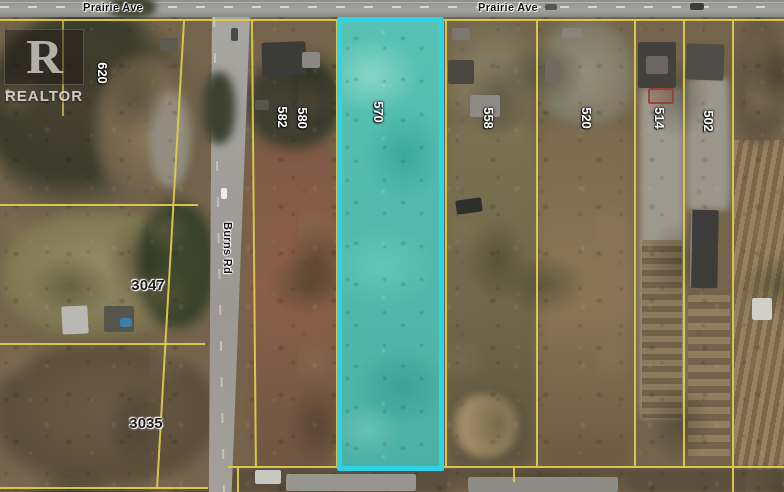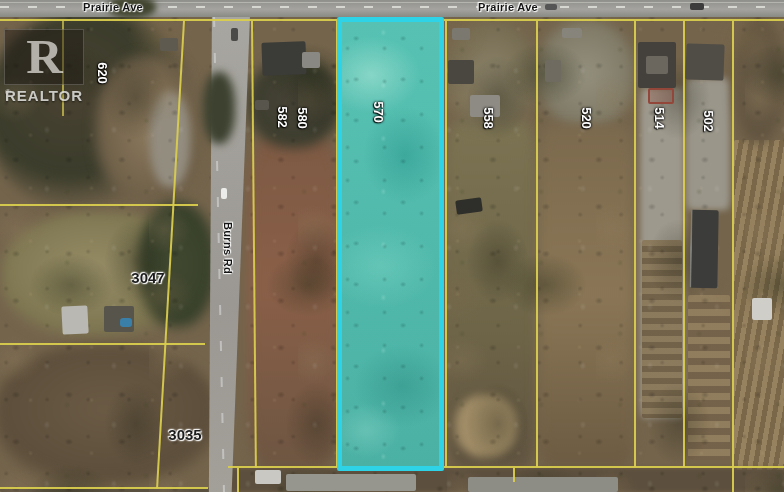--- a/index.html
+++ b/index.html
@@ -177,22 +177,22 @@
   <span class="lbl v lbl-road" style="left:228px;top:248px;">Burns Rd</span>
 
   <span class="lbl v lbl-num" style="left:102px;top:73px;">620</span>
   <span class="lbl v lbl-num" style="left:282px;top:117px;">582</span>
   <span class="lbl v lbl-num" style="left:302px;top:118px;">580</span>
   <span class="lbl v lbl-num" style="left:378px;top:112px;">570</span>
   <span class="lbl v lbl-num" style="left:488px;top:118px;">558</span>
   <span class="lbl v lbl-num" style="left:586px;top:118px;">520</span>
   <span class="lbl v lbl-num" style="left:659px;top:118px;">514</span>
   <span class="lbl v lbl-num" style="left:708px;top:121px;">502</span>
-  <span class="lbl lbl-big" style="left:148px;top:277px;">3047</span>
-  <span class="lbl lbl-big" style="left:146px;top:434px;margin-left:39px;">3035</span>
+  <span class="lbl lbl-big" style="left:148px;top:284px;">3047</span>
+  <span class="lbl lbl-big" style="left:146px;top:422px;">3035</span>
 
   <div class="wm">
     <div class="wm-box">
       <span class="wm-r">R</span>
     </div>
     <div class="wm-text"><span>REALTOR</span><span class="wm-reg">®</span></div>
   </div>
 
 </div>
 

